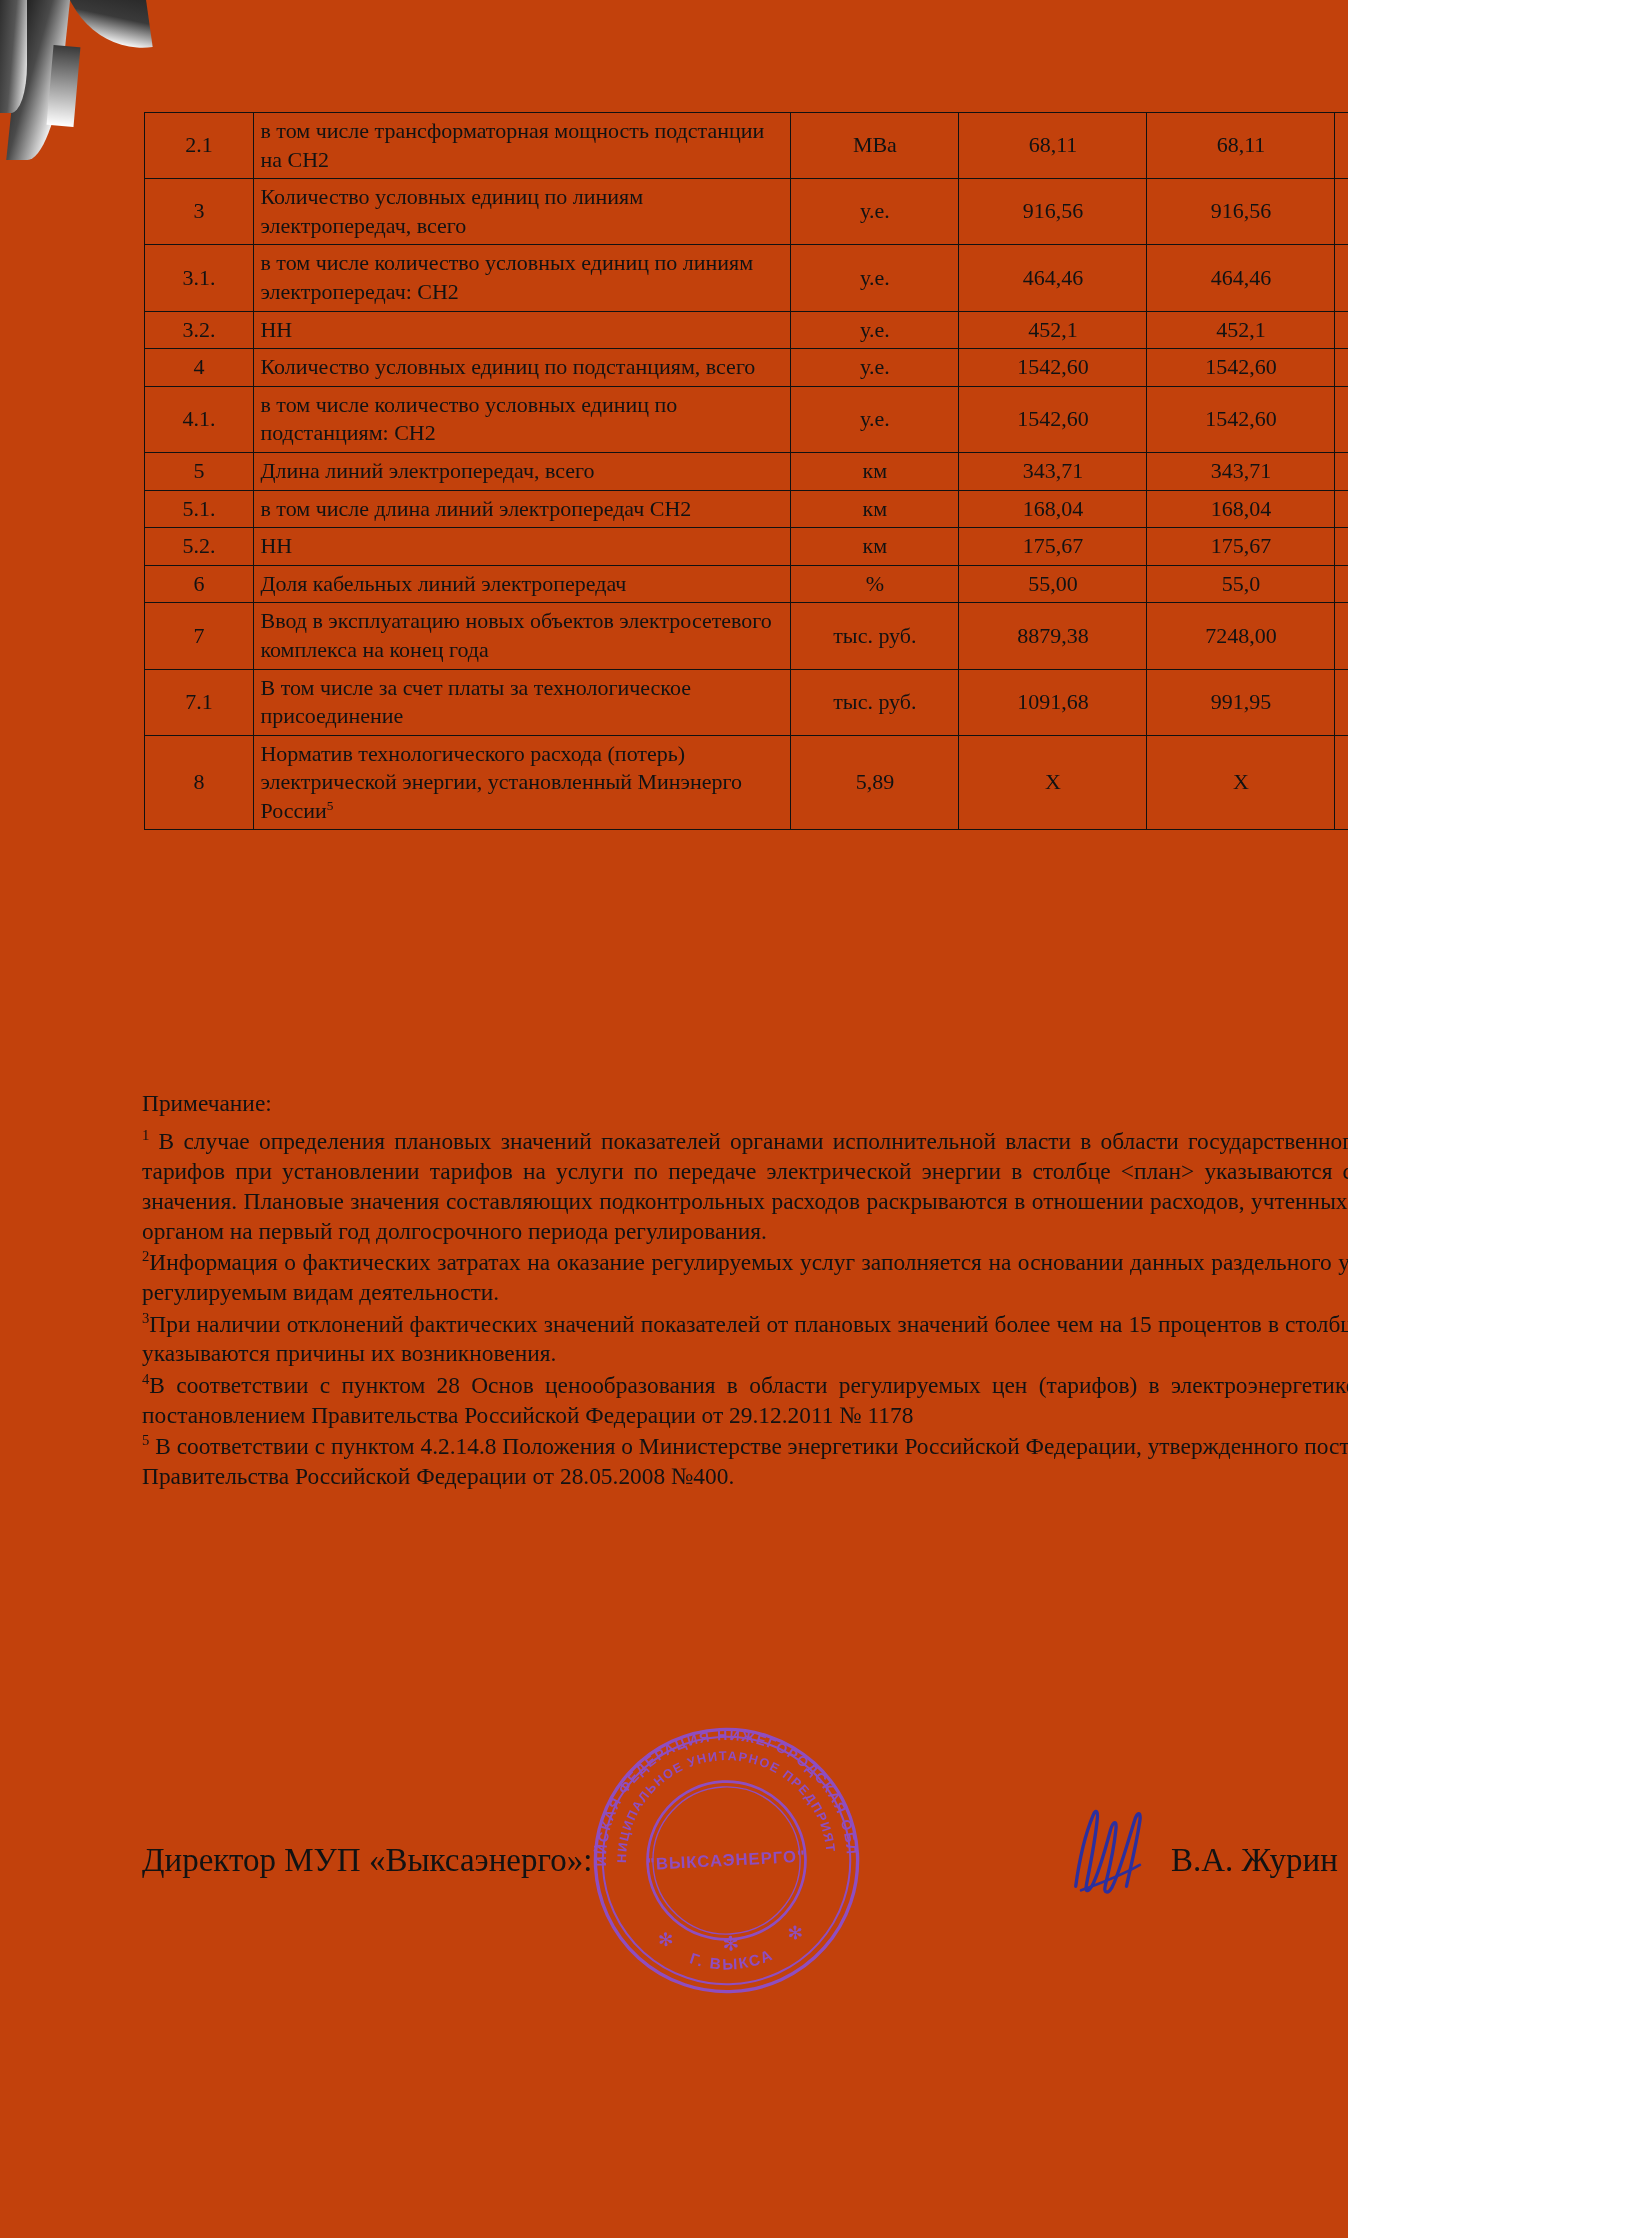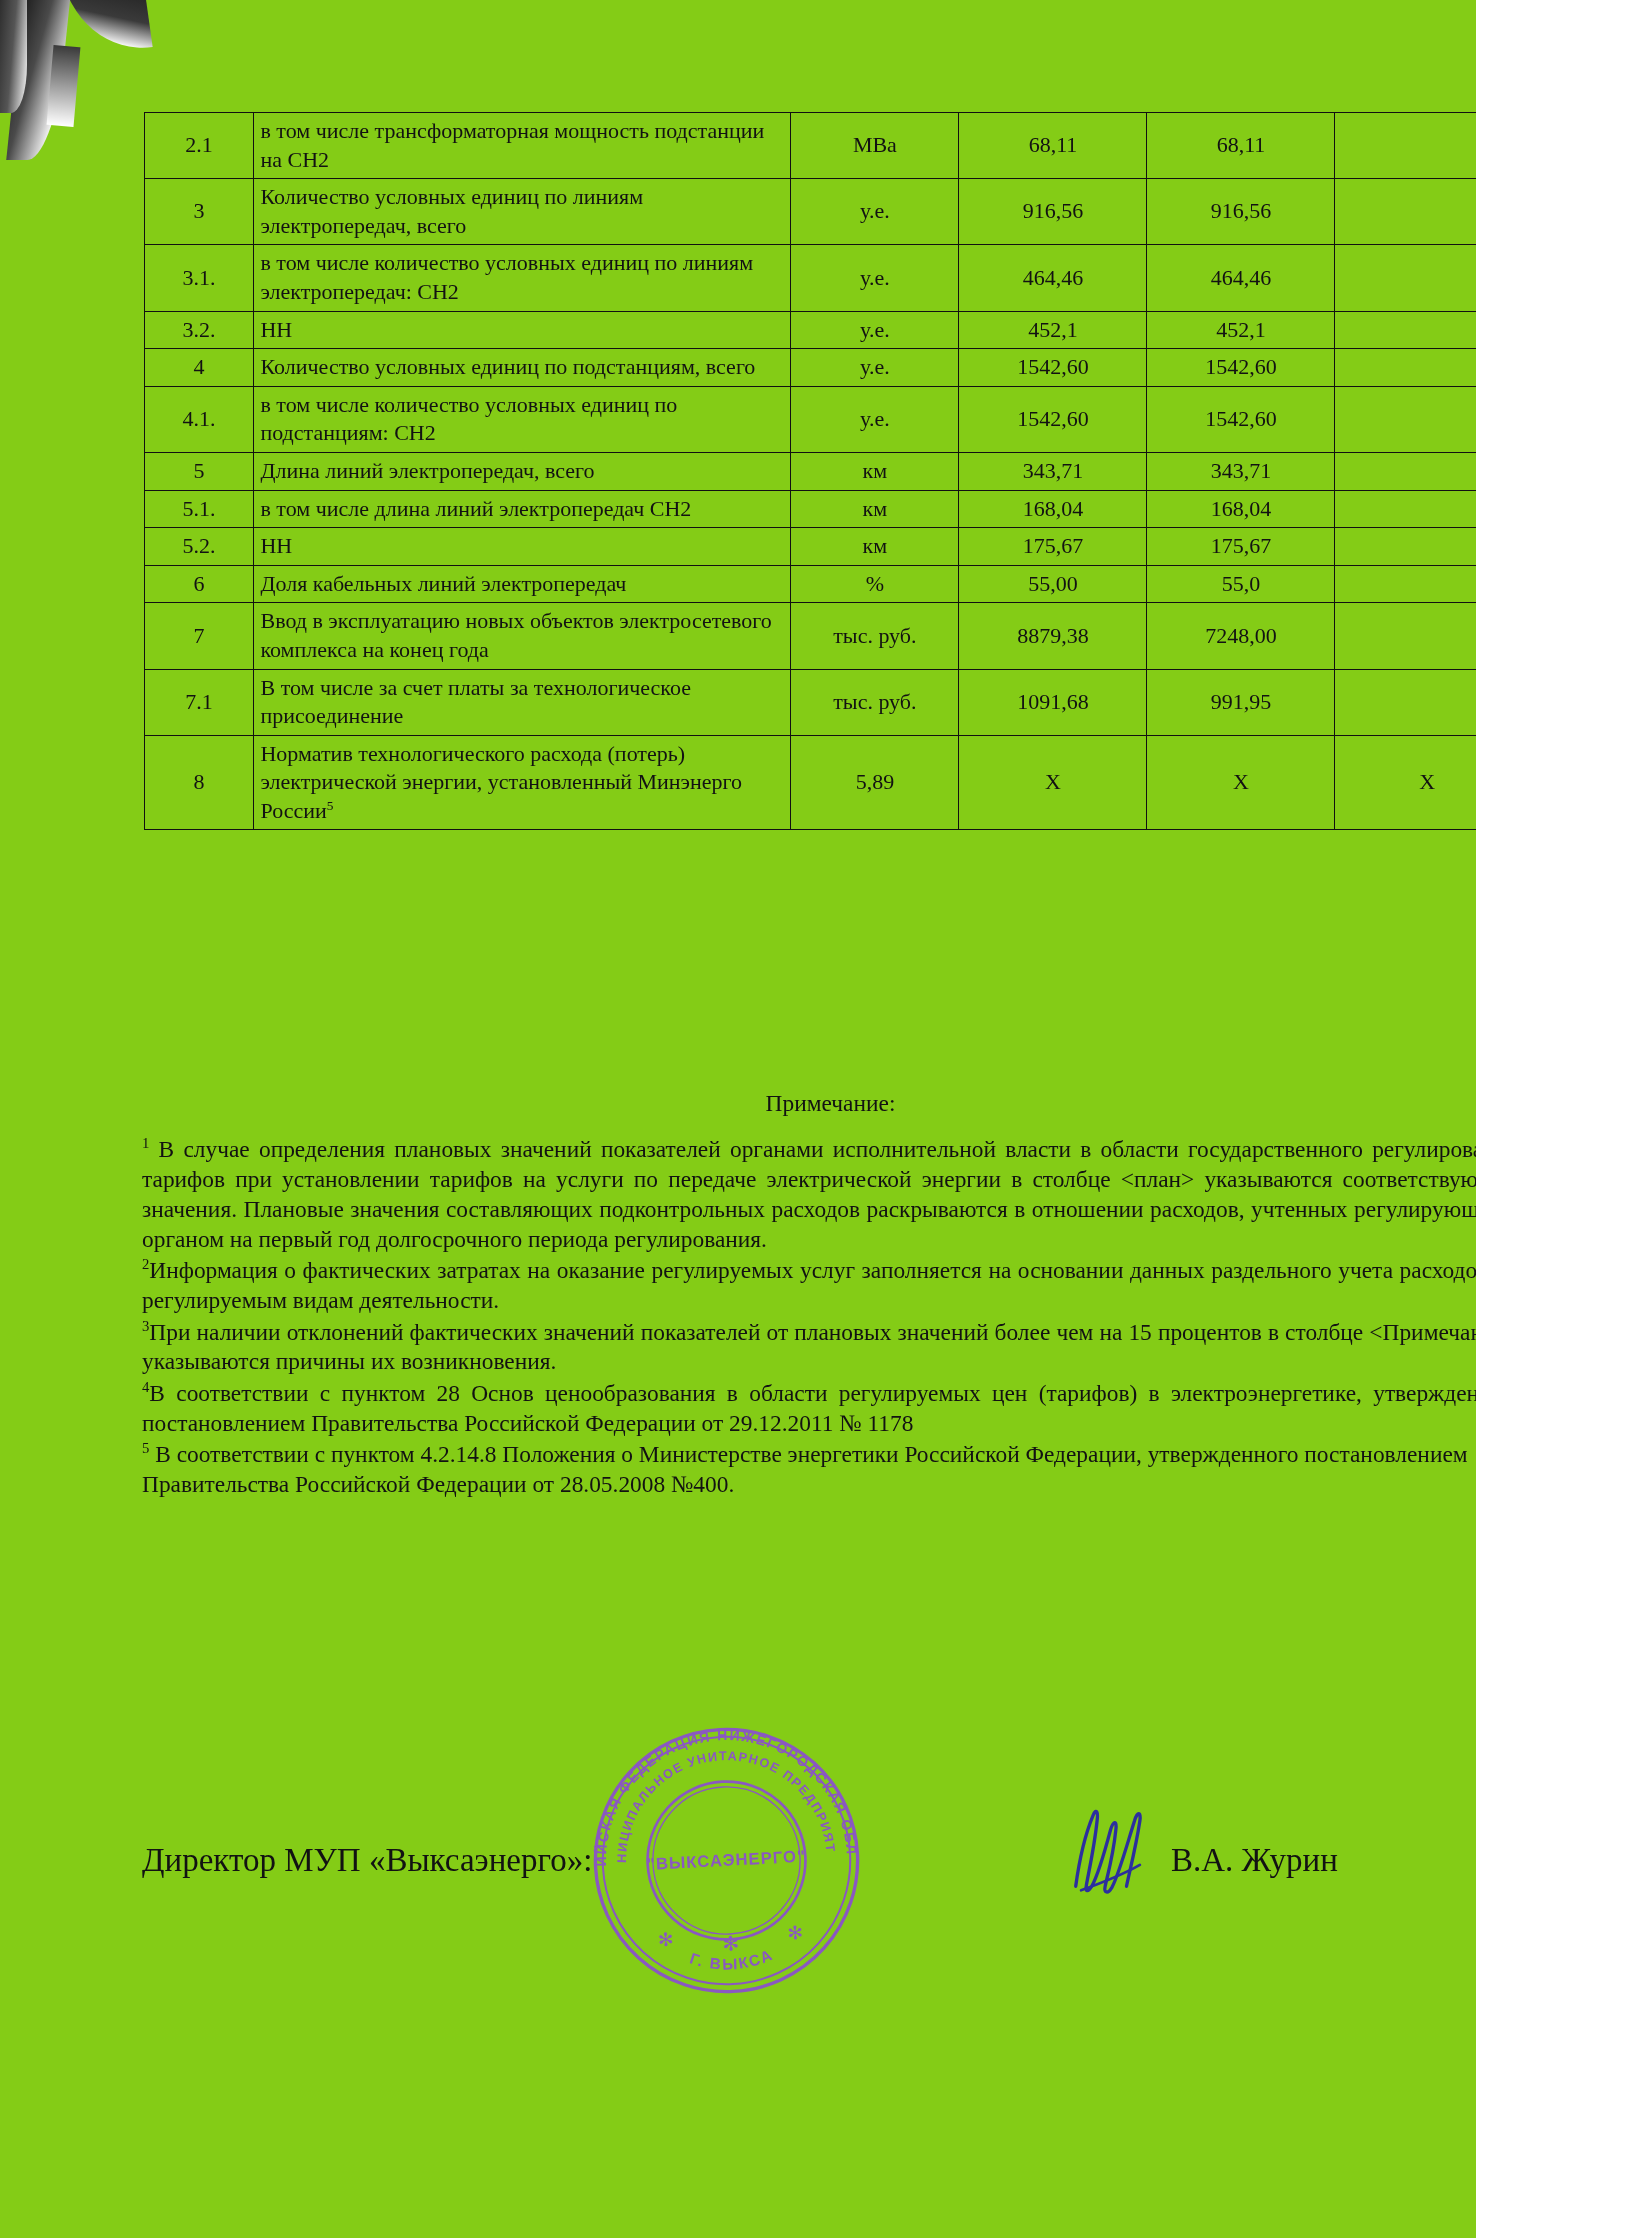--- a/index.html
+++ b/index.html
@@ -3,23 +3,23 @@
 <meta charset="utf-8">
 <title>Document</title>
 <style>
   html, body {
     margin: 0;
     padding: 0;
     background: #ffffff;
   }
   .page {
     position: relative;
-    width: 1476px;
+    width: 1348px;
     height: 2239px;
-    background: #84cc16;
+    background: #c2410c;
     overflow: hidden;
     font-family: "Liberation Serif", "DejaVu Serif", serif;
     color: #121212;
   }
 
   
   .scan-corner {
     position: absolute;
     top: -6.7px;
     left: -13.4px;
@@ -109,22 +109,22 @@
   .notes {
     position: absolute;
     left: 142px;
     top: 1089px;
     width: 1377px;
     font-size: 23.4px;
     line-height: 1.28;
     text-align: justify;
   }
   .notes .lbl {
-    text-align: center;
-    margin-bottom: 15px;
+    text-align: left;
+    margin-bottom: 7px;
   }
   .notes p {
     margin: 0 0 0.7px 0;
     text-align: justify;
     text-justify: inter-word;
   }
   .notes p.last-left {
     text-align: left;
   }
   .notes sup {

